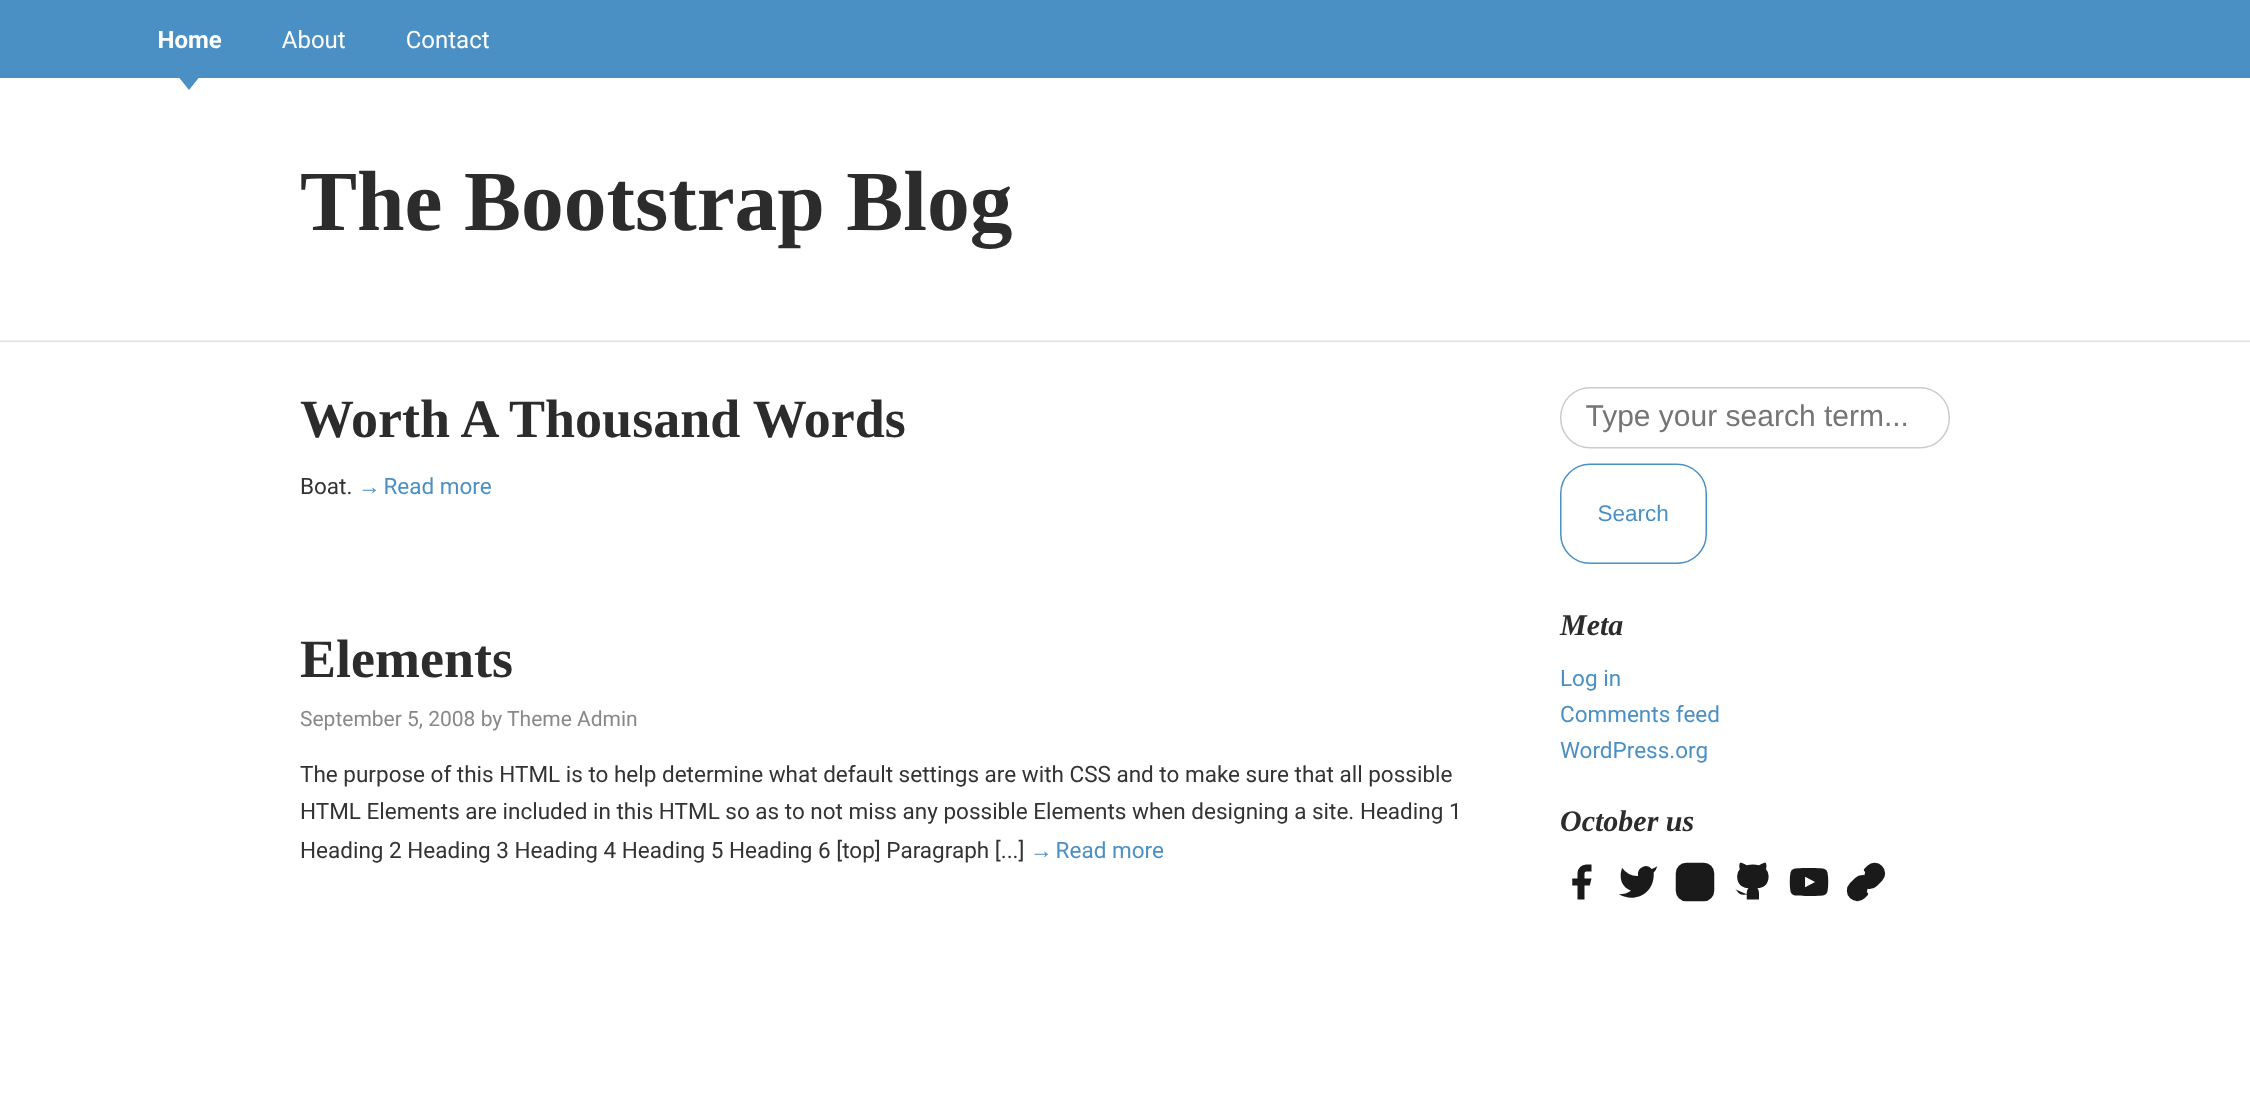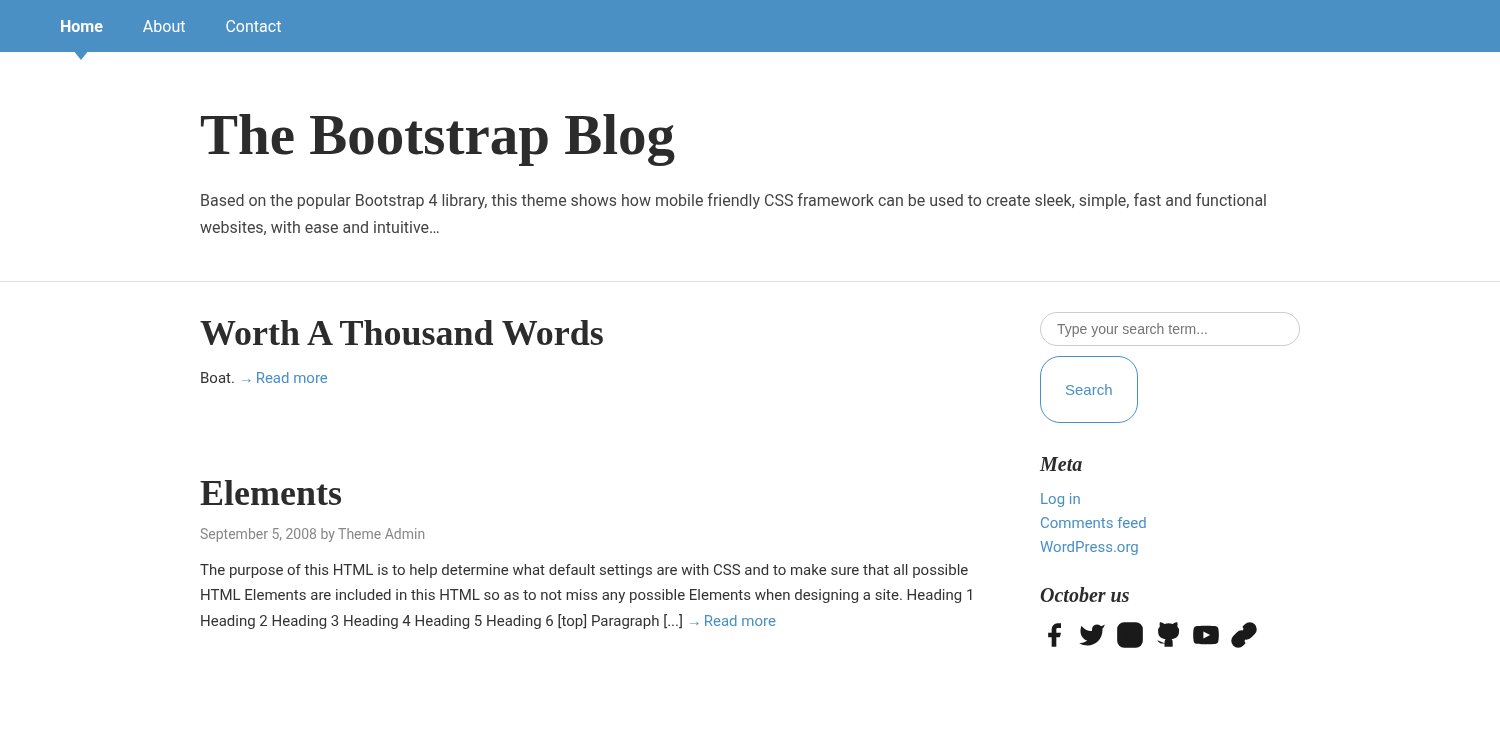--- a/index.html
+++ b/index.html
@@ -16,21 +16,21 @@
     }
     .nav-items { display: flex; gap: 40px; }
     .nav-item {
       color: #fff;
       text-decoration: none;
       font-size: 16px;
       padding: 14px 0;
       cursor: pointer;
       position: relative;
     }
-    .nav-item.active { font-weight: 700; }
+    .nav-item.active { font-weight: 700; margin-left: 45px; }
     .nav-item.active::after {
       content: '';
       position: absolute;
       bottom: -10px;
       left: 50%;
       transform: translateX(-50%);
       width: 0;
       height: 0;
       border-left: 8px solid transparent;
       border-right: 8px solid transparent;
@@ -96,21 +96,21 @@
 
     
     .sidebar { width: 260px; flex-shrink: 0; }
 
     .search-area { margin-bottom: 30px; }
     .search-input {
       width: 100%;
       padding: 8px 16px;
       border: 1px solid #ccc;
       border-radius: 20px;
-      font-size: 14px;
+      font-size: 20px;
       color: #999;
       outline: none;
       margin-bottom: 10px;
     }
     .search-btn {
       display: block;
       padding: 24px 24px;
       border: 1px solid #4a90c4;
       border-radius: 20px;
       background: #fff;
@@ -161,21 +161,20 @@
 <nav>
   <div class="nav-items">
     <a class="nav-item active">Home</a>
     <a class="nav-item">About</a>
     <a class="nav-item">Contact</a>
   </div>
 </nav>
 
 <div class="hero">
   <h1>The Bootstrap Blog</h1>
-  <p>Based on the popular Bootstrap 4 library, this theme shows how mobile friendly CSS framework can be used to create sleek, simple, fast and functional websites, with ease and intuitive…</p>
 </div>
 
 <div class="main-layout">
 
   <div class="content">
 
     <div class="post">
       <h2>Worth A Thousand Words</h2>
       <p class="post-excerpt">
         <span>Boat.</span>

